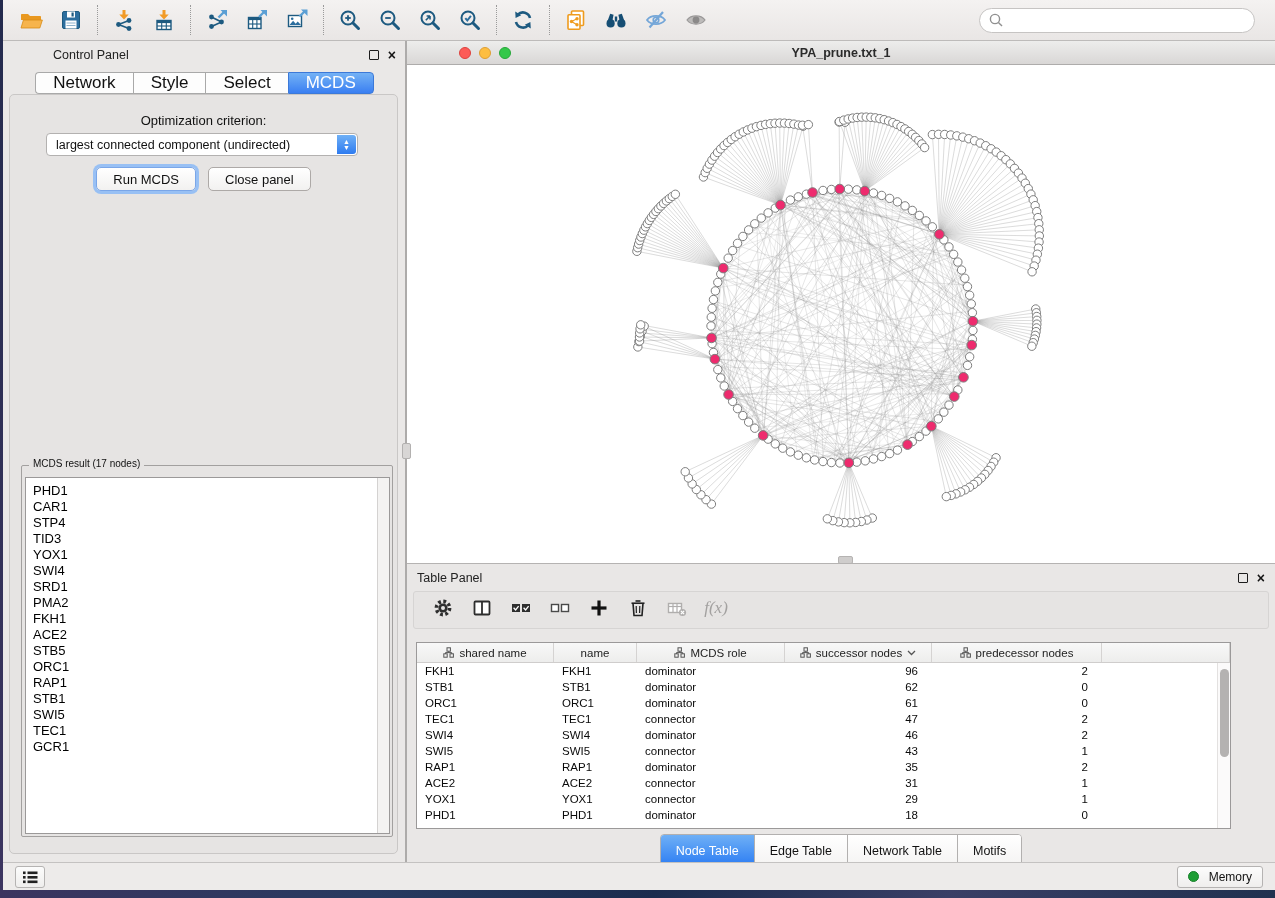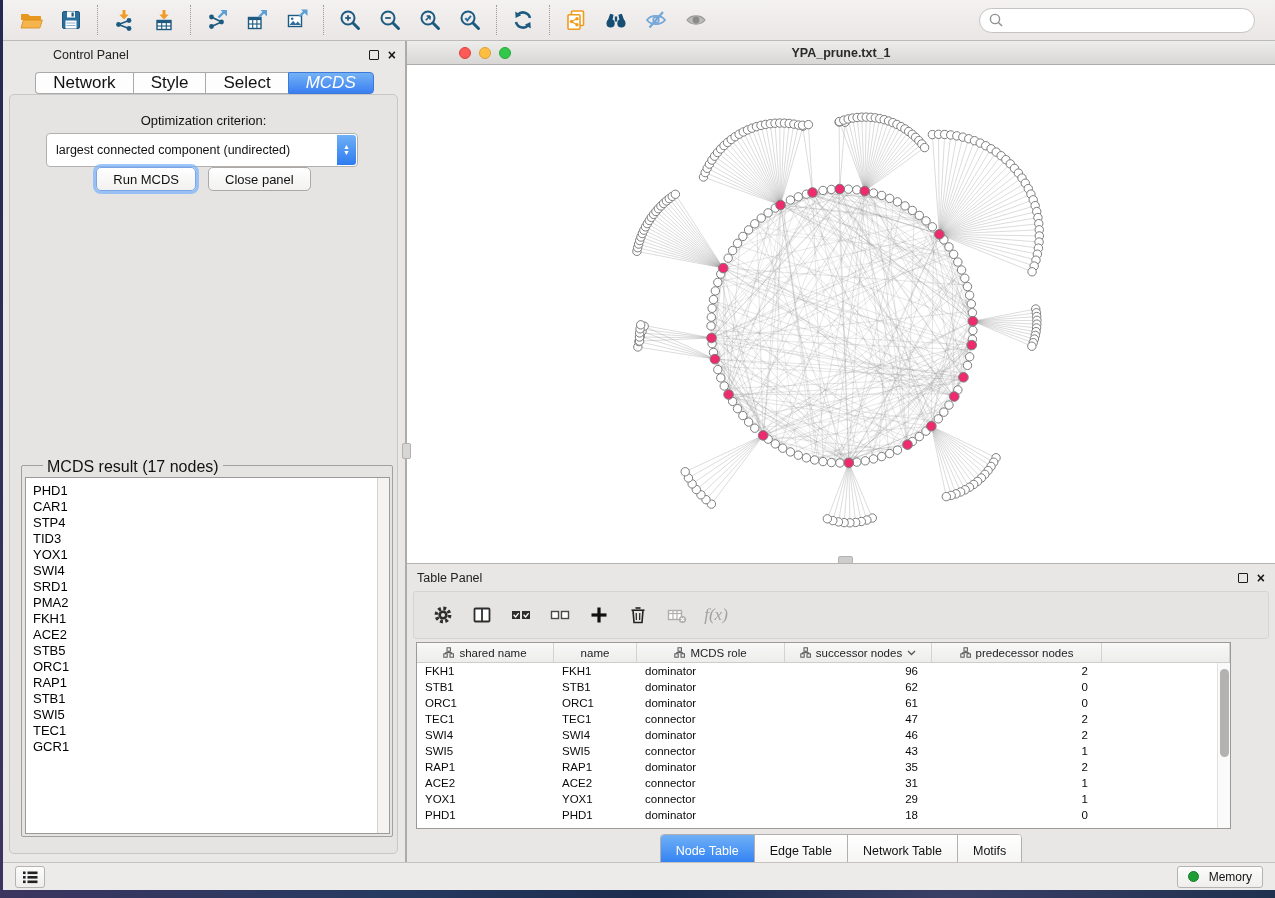--- a/index.html
+++ b/index.html
@@ -26,39 +26,39 @@
   .win-btns { margin-left:auto; display:flex; align-items:center; gap:9px; }
   .float-ico { width:10px; height:10px; border:1.6px solid #1c1c1c; border-radius:1px; display:inline-block; }
   .close-ico { font-weight:bold; font-size:14px; color:#151515; line-height:10px; }
 
   
   #control-panel { position:absolute; left:0; top:41px; width:403px; bottom:28px; background:#eae8e7;padding-left:40px; }
   .cp-tabs { position:absolute; left:0; top:31px; width:100%; display:flex; justify-content:center; z-index:2; }
   .cp-tab { height:22px; padding:0 17px; display:flex; align-items:center; background:#fdfdfd;
     border:1px solid #a9a9a9; border-right:none; font-size:17px; color:#111; }
   .cp-tab:first-child { border-radius:4px 0 0 4px; }
-  .cp-tab:last-child { border-right:1px solid #a9a9a9; border-radius:0 4px 4px 0;font-style:italic; }
+  .cp-tab:last-child { border-right:1px solid #a9a9a9; border-radius:0 4px 4px 0; }
   .cp-tab.active { background:linear-gradient(#74b2f5,#3a7ff2); border-color:#3c79d8; color:#fff; }
   .cp-inner { position:absolute; left:6px; right:8px; top:53px; bottom:8px;
     background:#e6e4e3; border:1px solid #c9c7c6; border-radius:5px; }
   .opt-label { position:absolute; top:18px; width:100%; text-align:center; font-size:13px; color:#111; }
-  .opt-select { position:absolute; left:36px; top:38px; width:312px; height:34px; background:#fff;
+  .opt-select { position:absolute; left:36px; top:38px; width:312px; height:23px; background:#fff;
     border:1px solid #b3b1b0; border-radius:4px; display:flex; align-items:center; padding-left:9px;
     font-size:12.5px; color:#111; }
   .opt-stepper { position:absolute; right:1px; top:1px; bottom:1px; width:19px; border-radius:0 3px 3px 0;
     background:linear-gradient(#6fb0f6,#2e7bf0); display:flex; flex-direction:column; align-items:center; justify-content:center; }
   .opt-stepper span { color:#fff; font-size:7px; line-height:6px; }
   .btn-row { position:absolute; top:72px; left:0; width:100%; display:flex; justify-content:center; gap:12px; }
   .mac-btn { height:24px; padding:0 16px; background:linear-gradient(#ffffff,#f2f1f0); border:1px solid #ada9a7;
     border-radius:5px; font-size:13px; color:#111; display:flex; align-items:center; }
   .mac-btn.focus { box-shadow:0 0 0 3px rgba(125,180,250,.75); border-color:#7aa6e8; }
 
   .mcds-fieldset { position:absolute; left:11px; top:370px; width:372px; bottom:16px;
     border:1px solid #a2a09f; border-radius:2px; }
-  .mcds-legend { position:absolute; left:21px; top:-8px; background:#e6e4e3; padding:0 4px; font-size:16px; color:#111; }
+  .mcds-legend { position:absolute; left:7px; top:-8px; background:#e6e4e3; padding:0 4px; font-size:10px; color:#111; }
   .mcds-list-box { position:absolute; left:3px; right:2px; top:11px; bottom:2px; background:#fff;
     border:1px solid #9b9999; display:flex; }
   .mcds-list { flex:1; padding:5px 0 0 7px; overflow:hidden; }
   .mcds-item { font-size:13px; line-height:16px; color:#000; }
   .mcds-scroll { width:12px; border-left:1px solid #d4d2d1; background:#f4f3f2; }
 
   
   #right-area { position:absolute; left:403px; right:0; top:41px; bottom:28px; }
   .vsplit { position:absolute; left:-1px; top:0; bottom:0; width:2px; background:#adabaa; }
   .vgrip { position:absolute; left:-4px; top:402px; width:9px; height:16px; background:#d8d6d5;
@@ -70,22 +70,22 @@
   .tl.red{ background:#fc5b57; border:1px solid #dd423e; }
   .tl.yellow{ background:#fdbe41; border:1px solid #de9f34; }
   .tl.green{ background:#34c84a; border:1px solid #27a73a; }
   .net-title { position:absolute; left:0; right:0; text-align:center; font-size:12.5px; font-weight:bold; color:#2a2a2a; }
   .net-canvas { position:absolute; left:0; right:0; top:24px; bottom:0; background:#fff; overflow:hidden; }
   .hgrip { position:absolute; left:432px; top:515px; width:15px; height:8px; background:#cfcdcc;
     border:1px solid #b5b3b2; border-radius:2px; z-index:5; }
 
   
   #table-panel { position:absolute; left:1px; right:0; top:522px; bottom:0; background:#e9e7e6; border-top:1px solid #b5b3b2; }
-  .tp-toolbar { position:absolute; left:6px; right:6px; top:27px; height:48px; background:#e6e4e3;
-    border:1px solid #d6d4d3; border-radius:3px; display:flex; align-items:center; padding-left:14px; gap:9px; }
+  .tp-toolbar { position:absolute; left:6px; right:6px; top:27px; height:38px; background:#e6e4e3;
+    border:1px solid #d6d4d3; border-radius:3px; display:flex; align-items:flex-start; padding-left:14px; gap:9px; }
   .tp-btn { width:30px; height:32px; display:flex; align-items:center; justify-content:center; }
   .fx { font-family:"Liberation Serif", serif; font-style:italic; font-size:17px; color:#a3a1a0; }
   .tp-table { position:absolute; left:9px; top:78px; width:815px; height:187px; background:#fff; border:1px solid #9b9999; }
   .tp-thead { display:flex; height:20px; background:linear-gradient(#f8f8f8,#ededec); border-bottom:1px solid #cfcdcc; }
   .th { display:flex; align-items:center; justify-content:center; gap:5px; border-right:1px solid #d5d3d2;
     font-size:11.5px; color:#222; overflow:hidden; white-space:nowrap; }
   .tp-tbody { position:absolute; left:0; right:13px; top:20px; bottom:0; overflow:hidden; }
   .tr { display:flex; height:16px; }
   .td { font-size:11.5px; color:#0a0a0a; overflow:hidden; white-space:nowrap; line-height:16px; }
   .td.num { text-align:right; padding-right:14px; }

